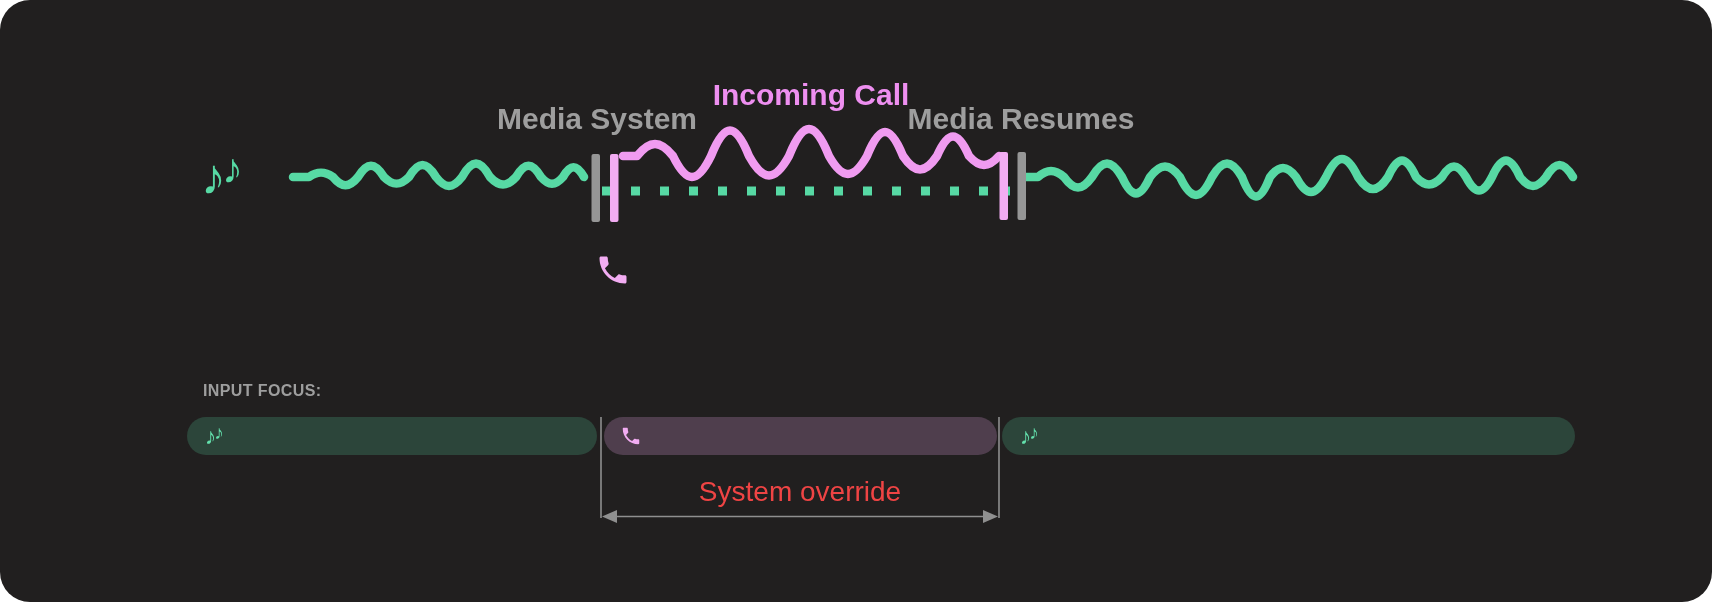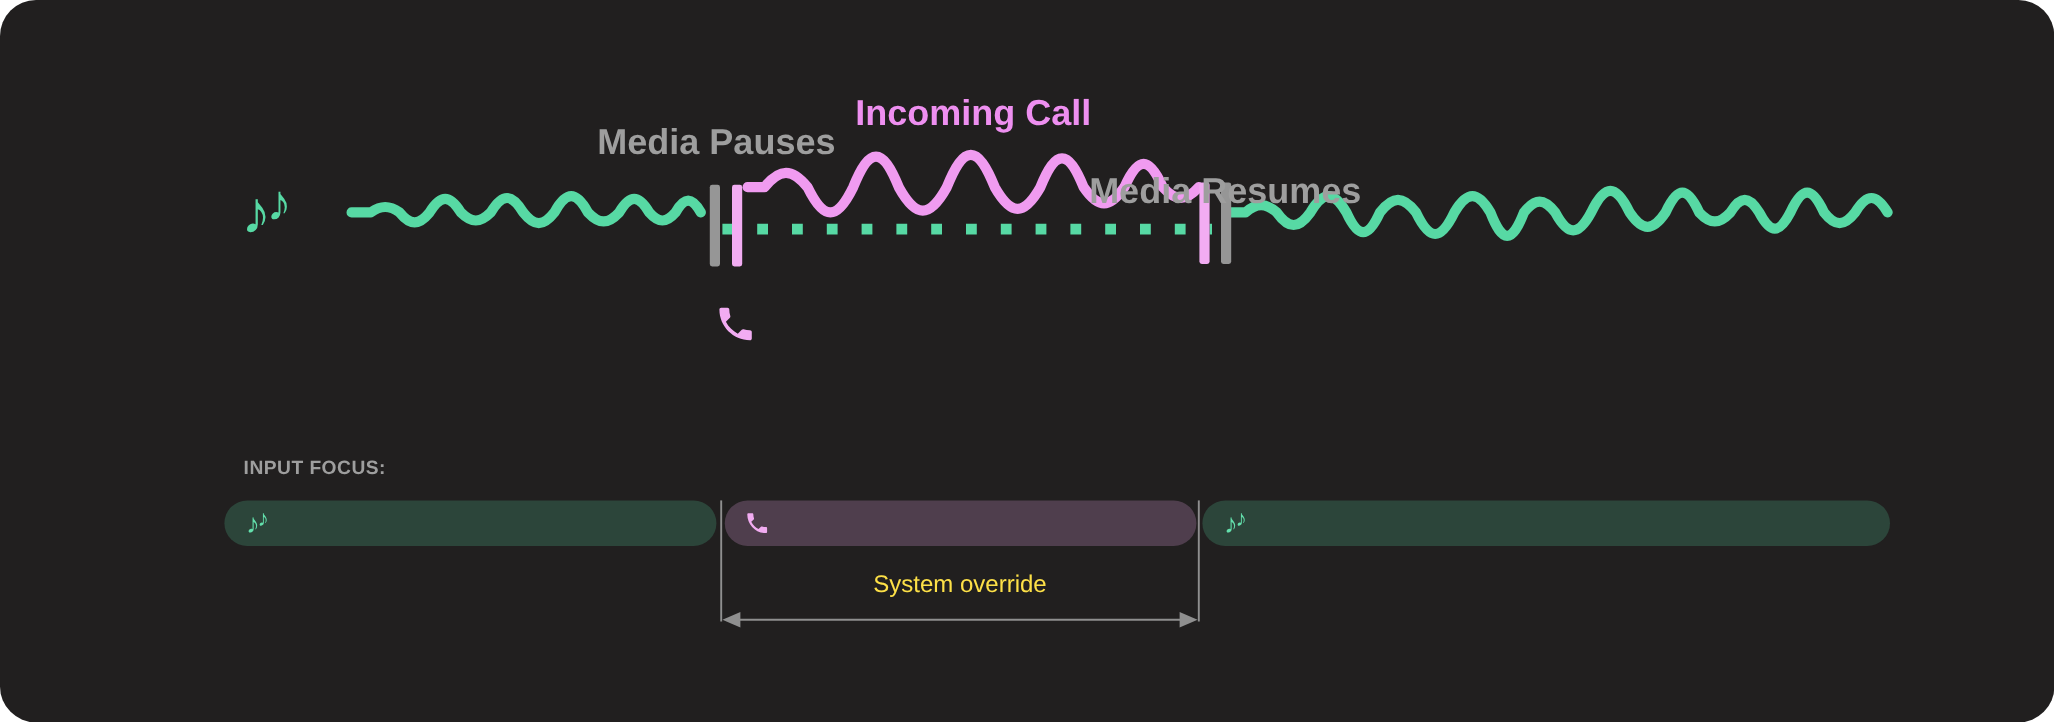--- a/index.html
+++ b/index.html
@@ -17,21 +17,21 @@
   .heading{position:absolute;left:203px;top:382px;font-size:16px;font-weight:bold;letter-spacing:0.4px;color:#9E9E9E;}
   .focus-bar{position:absolute;top:417px;height:38px;border-radius:19px;display:flex;align-items:center;box-sizing:border-box;}
   .focus-media{background:#2C453A;padding-left:18px;}
   .focus-call{background:#4F3E4D;padding-left:16px;}
   .bar1{left:187px;width:410px;}
   .bar2{left:604px;width:393px;}
   .bar3{left:1002px;width:573px;}
   .notes-sm{position:static;color:#63E0AC;align-items:flex-end;}
   .notes-sm .n1{font-size:23px;line-height:1;}
   .notes-sm .n2{font-size:19px;line-height:1;transform:translateY(-6px);margin-left:-2px;}
-  .annotation{position:absolute;left:800px;top:476px;transform:translateX(-50%);font-size:20px;color:#fde047;white-space:nowrap;}
+  .annotation{position:absolute;left:800px;top:476px;transform:translateX(-50%);font-size:28px;color:#ef4444;white-space:nowrap;}
 </style>
 </head>
 <body>
 
 <div class="panel">
 
   <svg class="layer" viewBox="0 0 1712 602">
 
     <line class="dotted" x1="602" y1="191" x2="1010" y2="191" stroke-dasharray="9 20" stroke="#57D9A4"></line>
 
@@ -45,23 +45,23 @@
     <rect x="1017.5" y="152" width="8.5" height="68" rx="2" fill="#969696"></rect>
 
     <line x1="601" y1="417" x2="601" y2="518" stroke-width="1.6" stroke="#8F8F8F"></line>
     <line x1="999" y1="417" x2="999" y2="518" stroke-width="1.6" stroke="#8F8F8F"></line>
 
     <line x1="614" y1="516.5" x2="986" y2="516.5" stroke-width="1.6" stroke="#8F8F8F"></line>
     <polygon points="602,516.5 617,510 617,523" fill="#8F8F8F"></polygon>
     <polygon points="998,516.5 983,510 983,523" fill="#8F8F8F"></polygon>
   </svg>
 
-  <div class="label" style="left:597px;top:102px;">Media Pauses</div>
+  <div class="label" style="left:597px;top:102px;">Media System</div>
   <div class="label pink" style="left:811px;top:78px;">Incoming Call</div>
-  <div class="label" style="left:1021px;top:102px;margin-top:41px;">Media Resumes</div>
+  <div class="label" style="left:1021px;top:102px;">Media Resumes</div>
 
   <div class="notes notes-lg">
     <span class="n1">♪</span>
     <span class="n2">♪</span>
   </div>
 
   <svg class="phone-abs" width="36" height="36" viewBox="0 0 24 24">
     <path d="M6.62 10.79c1.44 2.83 3.76 5.14 6.59 6.59l2.2-2.2c.27-.27.67-.36 1.02-.24 1.12.37 2.33.57 3.57.57.55 0 1 .45 1 1V20c0 .55-.45 1-1 1-9.39 0-17-7.61-17-17 0-.55.45-1 1-1h3.5c.55 0 1 .45 1 1 0 1.25.2 2.45.57 3.57.11.35.03.74-.25 1.02l-2.2 2.2z" fill="#F2ACF2"></path>
   </svg>
 

